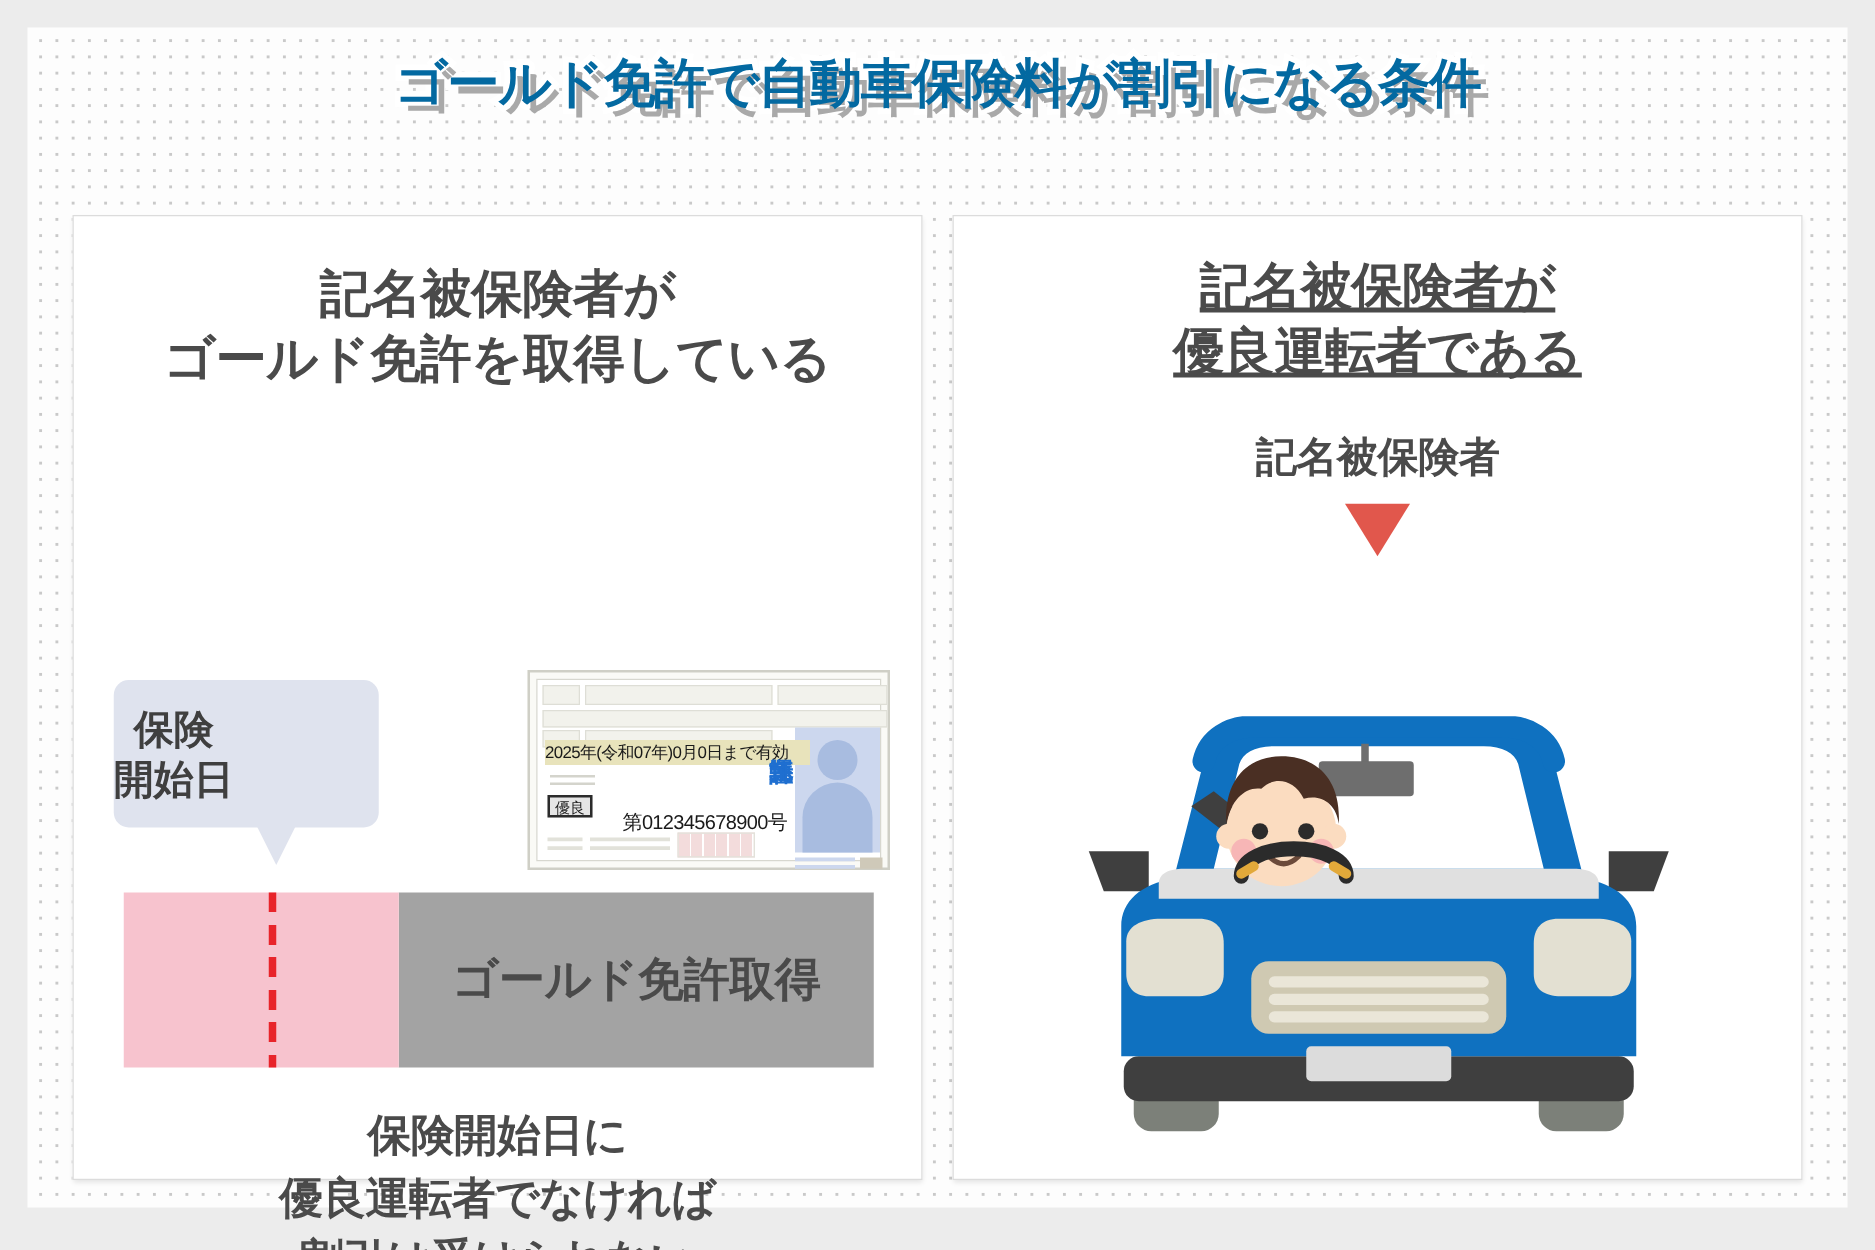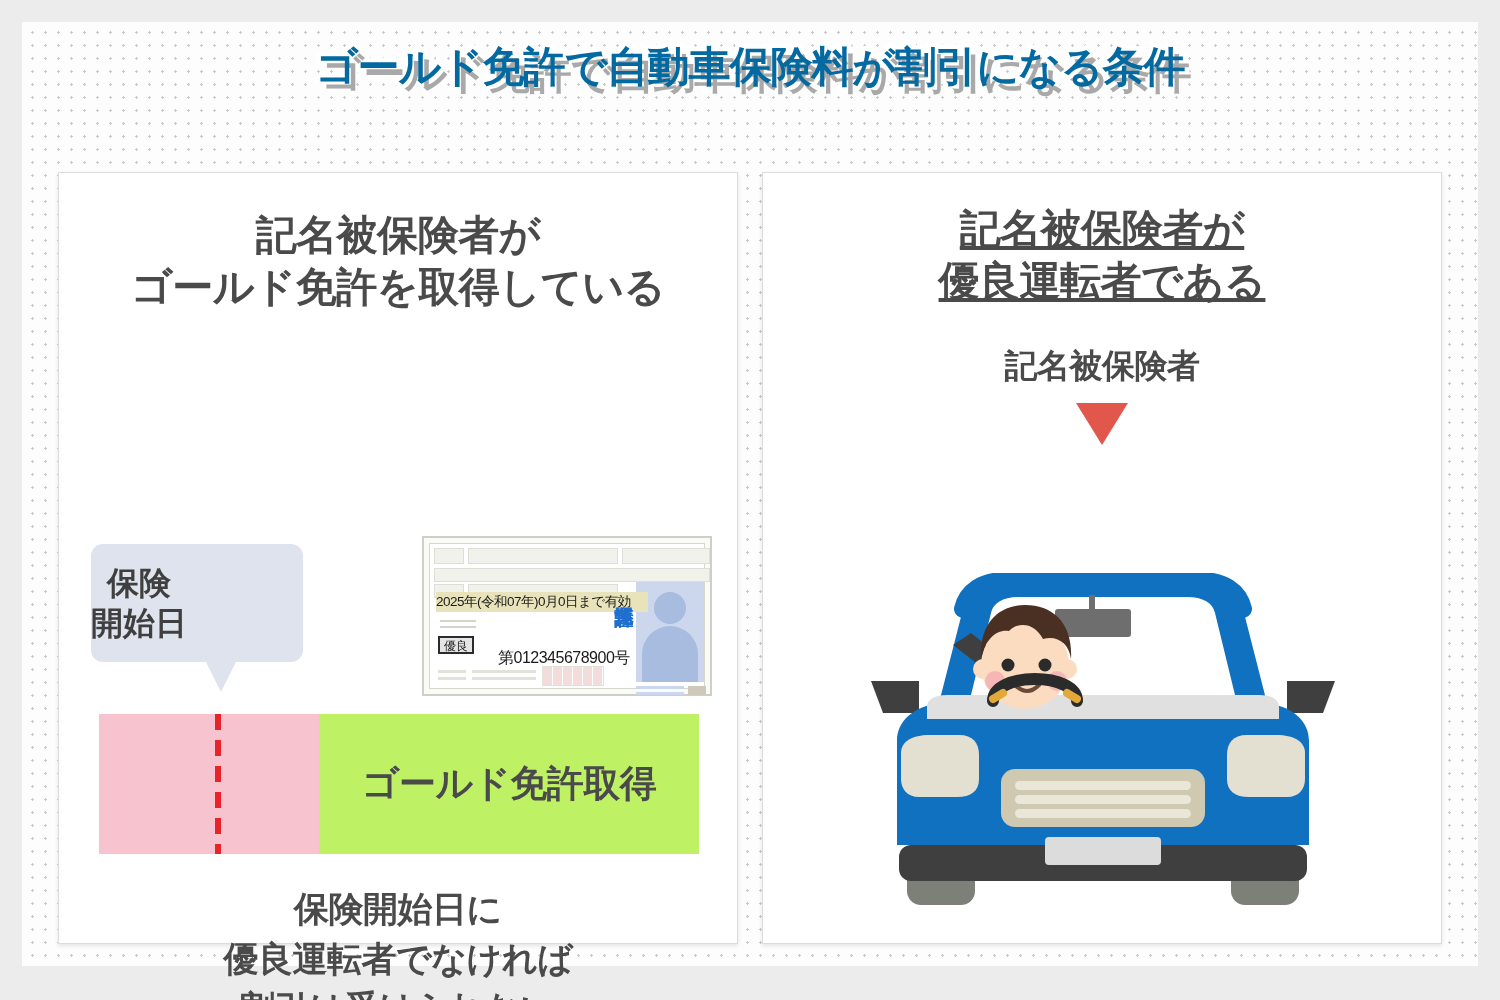--- a/index.html
+++ b/index.html
@@ -285,21 +285,21 @@
     width: 6px;
     height: 100%;
     background: repeating-linear-gradient(
       to bottom,
       #e8242a 0 16px,
       rgba(0,0,0,0) 16px 26px);
   }
   #tl-yellow {
     flex: 1;
     height: 100%;
-    background: #bef264;
+    background: #a3a3a3;
     display: flex;
     align-items: center;
     justify-content: center;
   }
   #tl-yellow-label {
     font-size: 37px;
     font-weight: bold;
     color: #4a4a4a;
     letter-spacing: -0.5px;
     white-space: nowrap;

